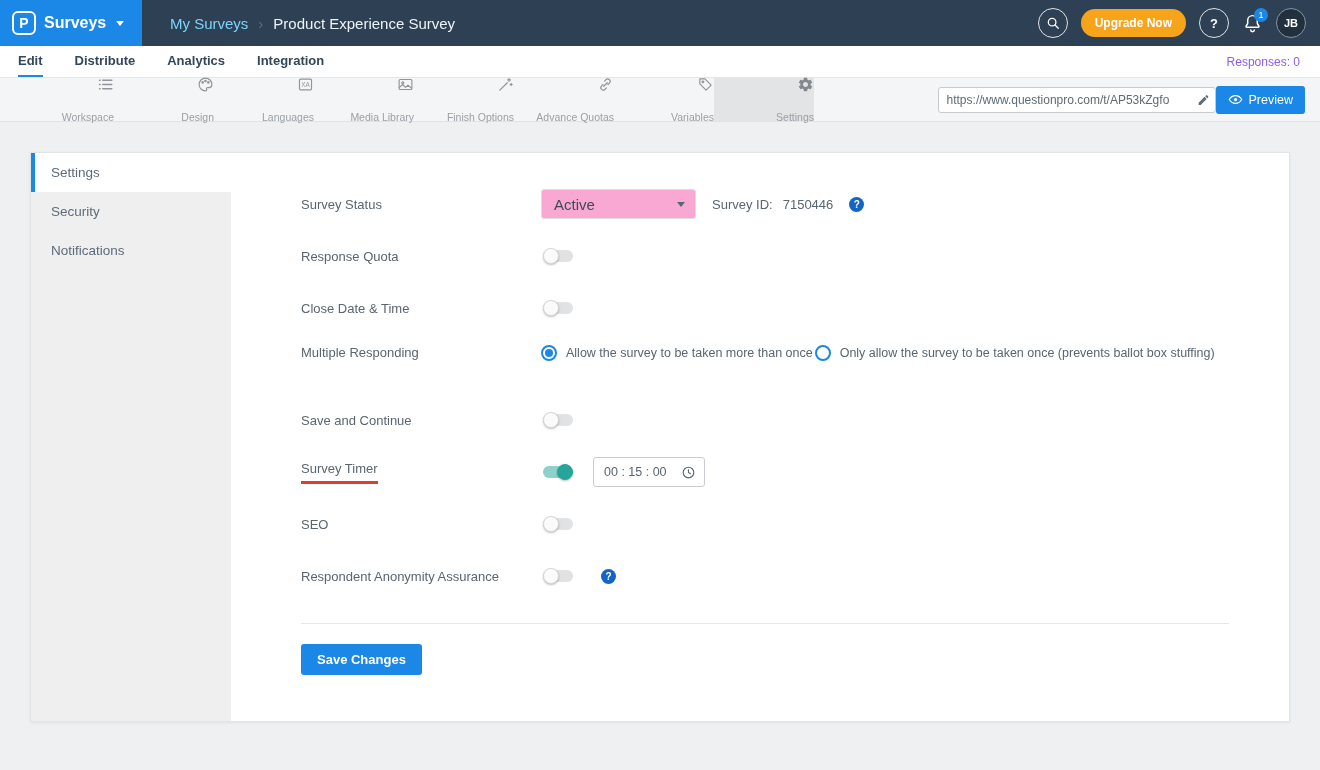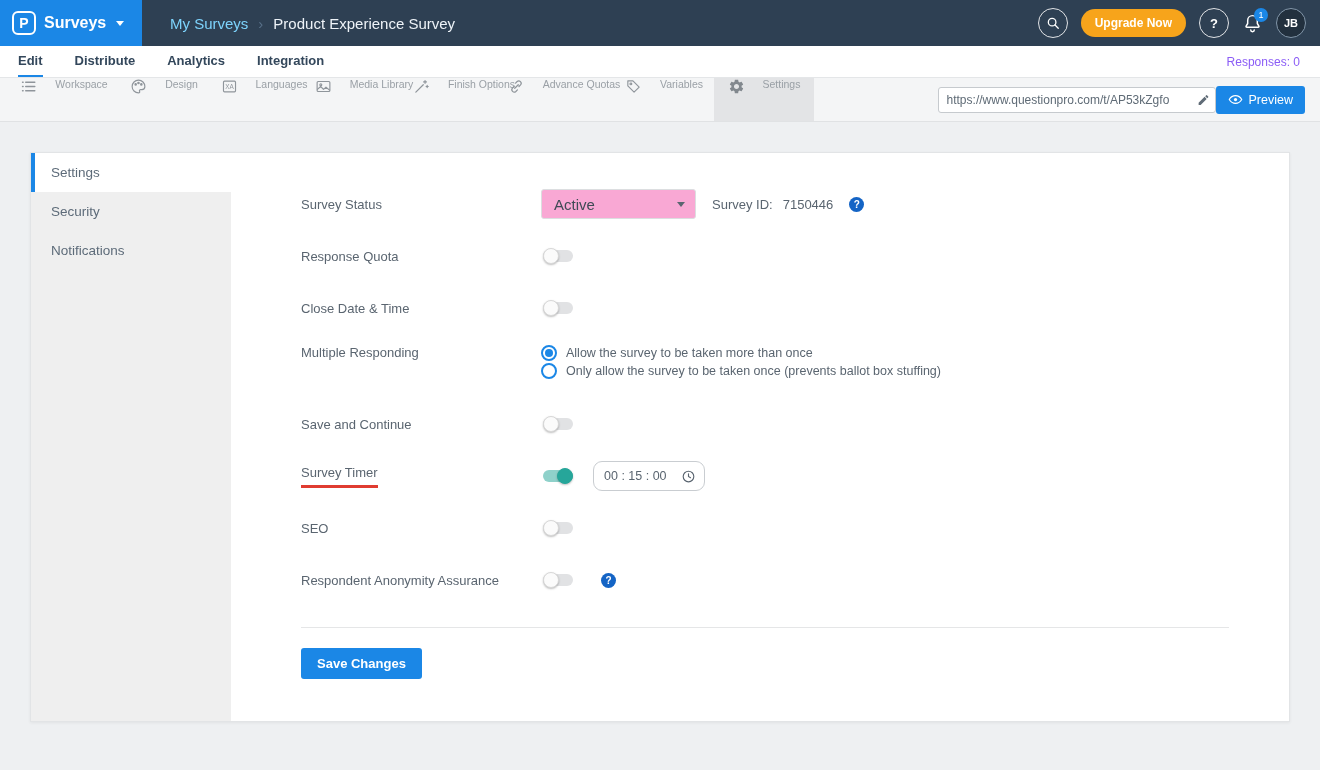--- a/index.html
+++ b/index.html
@@ -38,21 +38,21 @@
   .tabbar { height:32px; background:#fff; border-bottom:1px solid #e4e6e8; display:flex;
     align-items:stretch; padding:0 20px 0 18px; gap:32px; }
   .tab { font-size:13px; color:#33475b; font-weight:600; display:flex; align-items:center;
     border-bottom:2px solid transparent; cursor:pointer; }
   .tab.active { border-bottom-color:var(--accent,#1b87e6); }
   .responses { margin-left:auto; font-size:12px; color:#8b5cf6; display:flex; align-items:center; }
 
   
   .toolbar { height:44px; background:#f4f5f6; border-bottom:1px solid #e0e2e4; display:flex;
     align-items:stretch; padding-left:14px; }
-  .tool { width:100px; display:flex; flex-direction:row; align-items:flex-start;
+  .tool { width:100px; display:flex; flex-direction:column; align-items:flex-end;
     justify-content:center; gap:18px; cursor:pointer; }
   .tool.active { background:#e3e4e6; }
   .ticon { height:17px; display:flex; align-items:center; }
   .ticon svg { width:17px; height:17px; display:block; }
   .tlabel { font-size:10.5px; color:#9aa0a6; white-space:nowrap; }
   .toolbar-right { margin-left:auto; display:flex; align-items:center; padding-right:15px; }
   .url-wrap { position:relative; }
   .url-input { width:278px; height:26px; border:1px solid #c6cace; border-radius:3px; font-size:12px;
     color:#5f6b76; padding:0 26px 0 8px; background:#fff; font-family:"Liberation Sans", sans-serif; }
   .pencil { position:absolute; right:6px; top:50%; transform:translateY(-50%); display:flex; cursor:pointer; }
@@ -86,31 +86,31 @@
     background:var(--helpblue,#1464c5); color:#fff; font-size:10px; font-weight:bold;
     display:inline-flex; align-items:center; justify-content:center; cursor:pointer; flex-shrink:0; }
 
   .toggle { width:30px; height:12px; border-radius:7px; background:#e1e2e4; position:relative;
     cursor:pointer; margin-left:2px; flex-shrink:0; }
   .toggle .knob { position:absolute; top:-2px; left:0; width:16px; height:16px; border-radius:50%;
     background:#fbfbfb; border:1px solid #d8d8d8; box-shadow:0 1px 2px rgba(0,0,0,.25); }
   .toggle.on { background:var(--toggletrack,#8fd1ca); }
   .toggle.on .knob { left:14px; background:var(--toggleon,#26a69a); border-color:var(--toggleon,#26a69a); }
 
-  .radio-group { display:flex; flex-direction:column; gap:2px; padding-top:0; }
+  .radio-group { display:flex; flex-direction:row; gap:2px; padding-top:0; }
   .radio-opt { display:flex; align-items:center; gap:9px; cursor:pointer; }
   .radio { width:16px; height:16px; border-radius:50%; border:2px solid var(--accent,#1b87e6);
     display:inline-flex; align-items:center; justify-content:center; background:#fff; flex-shrink:0; }
   .radio.checked::after { content:""; width:8px; height:8px; border-radius:50%;
     background:var(--accent,#1b87e6); }
   .radio-label { font-size:12.5px; color:#5a6570; }
 
   .red-underline { display:inline-block; border-bottom:3px solid var(--red,#e03c31); padding-bottom:5px; }
   .timer-box { display:flex; align-items:center; justify-content:space-between; width:112px;
-    height:30px; border:1px solid #c9cdd1; border-radius:9px; padding:0 8px 0 10px; font-size:12.5px;
+    height:30px; border:1px solid #c9cdd1; border-radius:3px; padding:0 8px 0 10px; font-size:12.5px;
     color:#5a6570; margin-left:20px; cursor:text; background:#fff; }
   .divider { border:0; border-top:1px solid #e5e6e7; margin:32px 0 20px; }
   .save-btn { background:var(--accent,#1b87e6); color:#fff; border:none; border-radius:3px;
     font-size:13px; font-weight:600; padding:8px 16px; cursor:pointer;
     font-family:"Liberation Sans", sans-serif; }
 </style>
 </head>
 <body>
 
 <header class="topbar">

